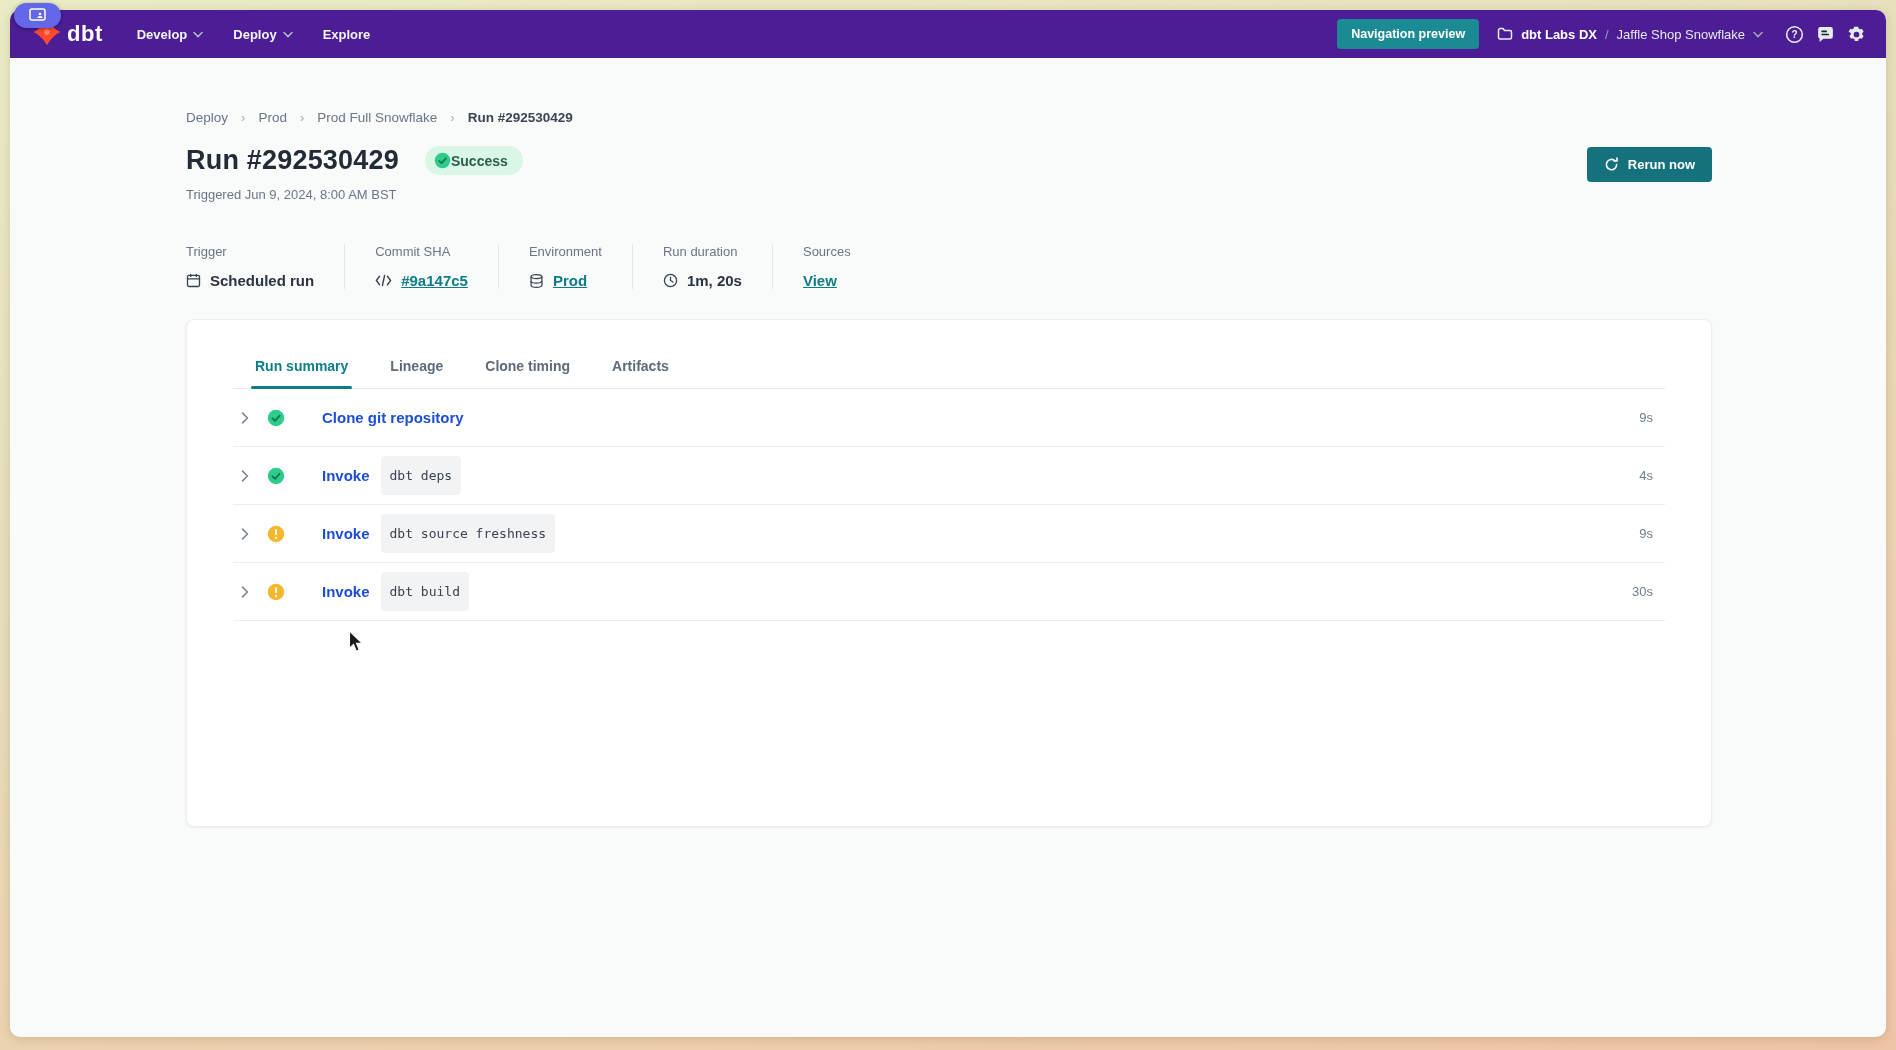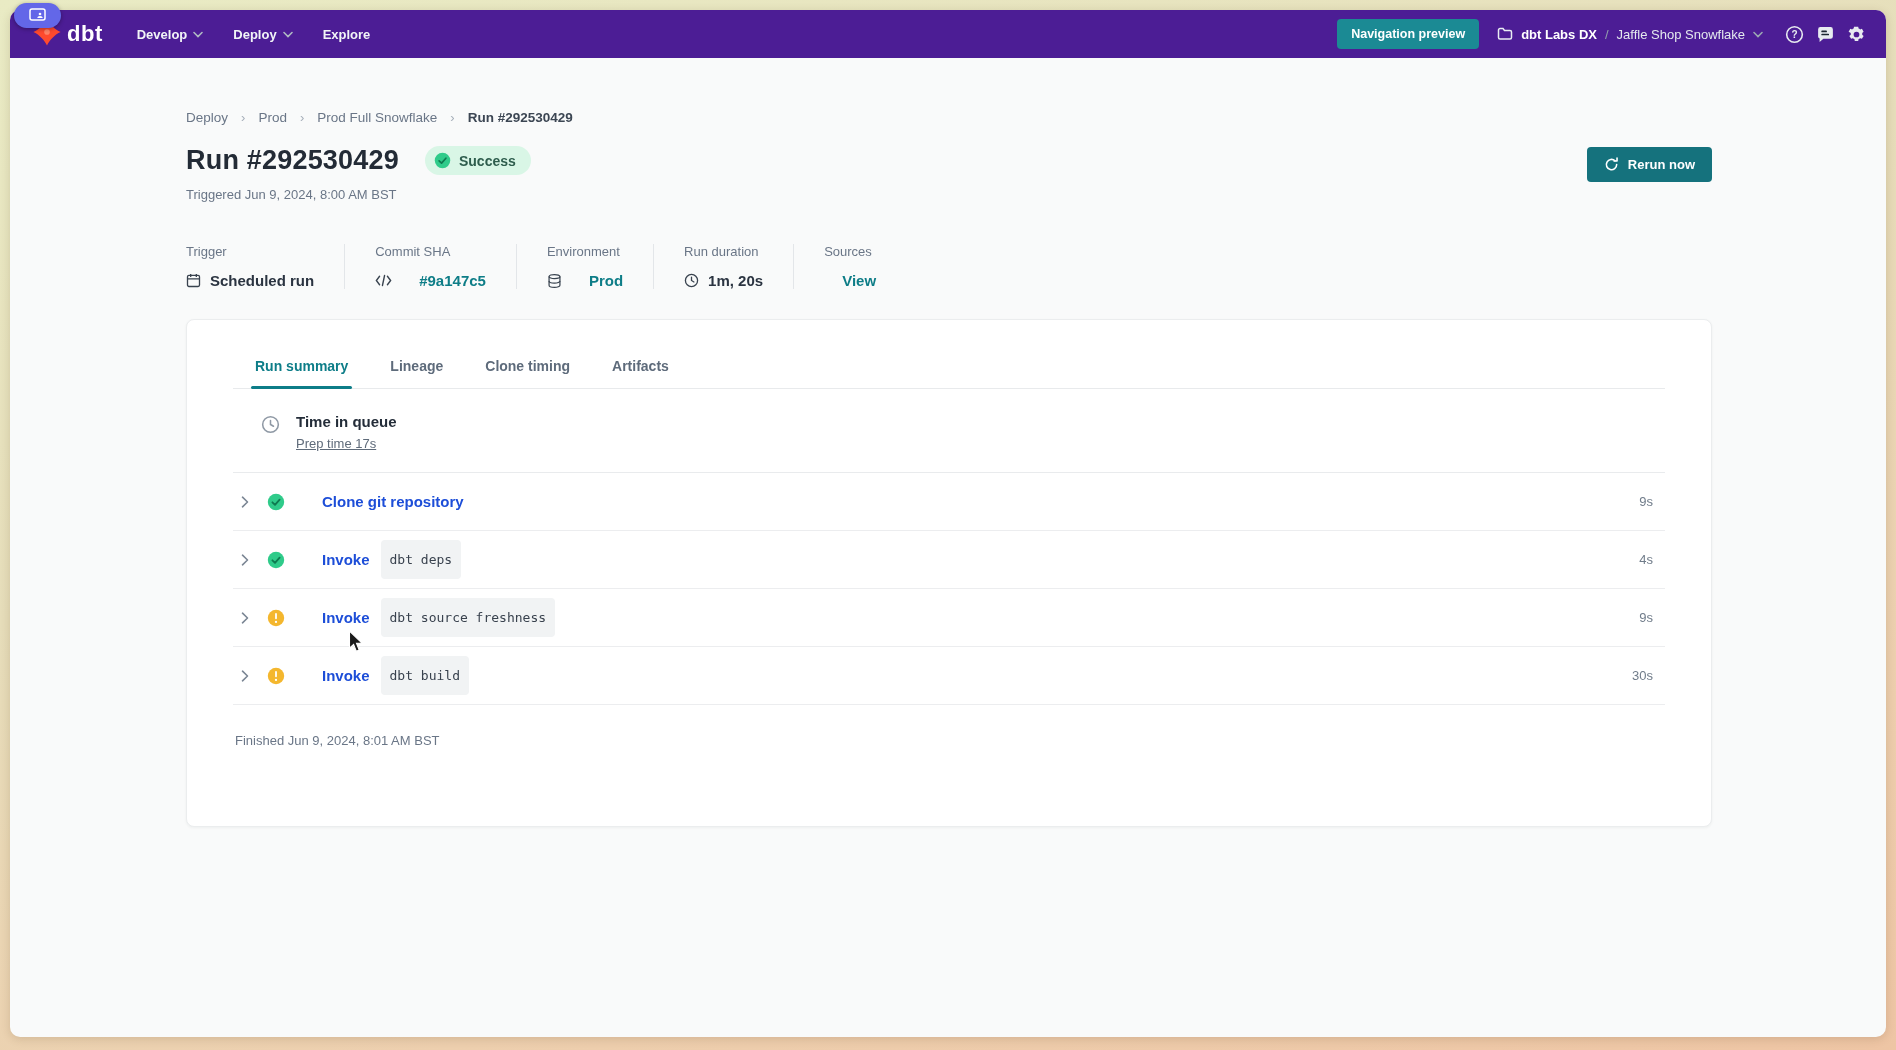--- a/index.html
+++ b/index.html
@@ -52,21 +52,21 @@
   
   .page { flex:1; padding:0 174px 0 176px; position:relative; }
   .crumbs { margin-top:52px; display:flex; align-items:center; gap:13px; font-size:13.5px; color:#6a7687; }
   .crumb { cursor:pointer; }
   .crumb.current { color:#3c4653; font-weight:600; }
   .crumb-sep { color:#a5aeb9; font-size:13px; }
   .header-row { margin-top:20px; display:flex; align-items:flex-start; }
   .title-wrap { display:flex; align-items:center; gap:26px; }
   .page-title { font-size:27px; font-weight:700; color:#232b36; letter-spacing:.2px; }
   .status-badge {
-    display:flex; align-items:center; gap:8px;
+    display:flex; align-items:center; 
     background:#d9f6e6; border-radius:999px;
     padding:6px 15px 6px 9px;
   }
   .status-badge .icon { display:flex; }
   .status-badge-text { font-size:14px; font-weight:700; color:#2e5d4d; }
   .rerun-btn {
     margin-left:auto;
     display:flex; align-items:center; gap:9px;
     background:#15727d; color:#fff; border:none;
     font-family:inherit; font-size:13px; font-weight:700;
@@ -75,21 +75,21 @@
   }
   .rerun-btn .icon { display:flex; }
   .triggered { margin-top:11px; font-size:13px; color:#6a7687; }
   
   .meta-row { margin-top:42px; display:flex; }
   .meta-col { padding:0 30px; border-left:1px solid #e3e6e9; }
   .meta-col:first-child { padding-left:0; border-left:none; }
   .meta-label { font-size:13px; color:#6a7687; }
   .meta-value { margin-top:13px; display:flex; align-items:center; gap:9px; font-size:15px; font-weight:600; color:#2b3441; }
   .meta-value .icon { display:flex; color:#39434f; }
-  .teal-link { color:#0e7d87; cursor:pointer;margin-left:18px; }
+  .teal-link { color:#0e7d87; text-decoration:underline; cursor:pointer; }
   
   .card {
     margin-top:30px;
     background:#fff;
     border:1px solid #ebedee;
     border-radius:8px;
     box-shadow:0 1px 3px rgba(20,30,40,.05);
     padding:0 46px;
     min-height:508px;
   }
@@ -298,32 +298,20 @@
         </div>
 
       <div class="card">
         <div class="tabbar">
             <div class="tab active">Run summary</div>
             <div class="tab">Lineage</div>
             <div class="tab">Clone timing</div>
             <div class="tab">Artifacts</div>
           </div>
 
-        <div class="queue-section">
-          <span class="icon">
-            <svg width="19" height="19" viewBox="0 0 16 16">
-                <circle cx="8" cy="8" r="6.6" fill="none" stroke="currentColor" stroke-width="1.3"></circle>
-                <path d="M8 4.6 V8 l2.5 1.5" fill="none" stroke="currentColor" stroke-width="1.3" stroke-linecap="round"></path>
-              </svg>
-          </span>
-          <div>
-            <div class="queue-title">Time in queue</div>
-            <span class="queue-link">Prep time 17s</span>
-          </div>
-        </div>
 
         <div id="step-list">
             <div class="step-row">
               <span class="icon chev">
                 <svg width="8" height="12" viewBox="0 0 8 12">
                   <path d="M1.5 1.2 L6.5 6 L1.5 10.8" fill="none" stroke="currentColor" stroke-width="1.6" stroke-linecap="round" stroke-linejoin="round"></path>
                 </svg>
               </span>
               <span class="icon status">
                 <svg width="18" height="18" viewBox="0 0 18 18">
@@ -379,21 +367,20 @@
                   <rect x="8.1" y="4" width="1.8" height="6.2" rx=".9" fill="#fff"></rect>
                   <circle cx="9" cy="12.9" r="1.15" fill="#fff"></circle>
                 </svg>
               </span>
               <span class="step-label">Invoke</span>
               <code class="chip">dbt build</code>
               <span class="dur">30s</span>
             </div>
           </div>
 
-        <div class="card-footer">Finished Jun 9, 2024, 8:01 AM BST</div>
       </div>
     </div>
 
   </div>
 </div>
 
 <div class="overlay-badge">
   <span class="icon">
     <svg width="17" height="13" viewBox="0 0 17 13">
         <rect x="1" y="1" width="15" height="11" rx="2" fill="none" stroke="#fff" stroke-width="1.5"></rect>

